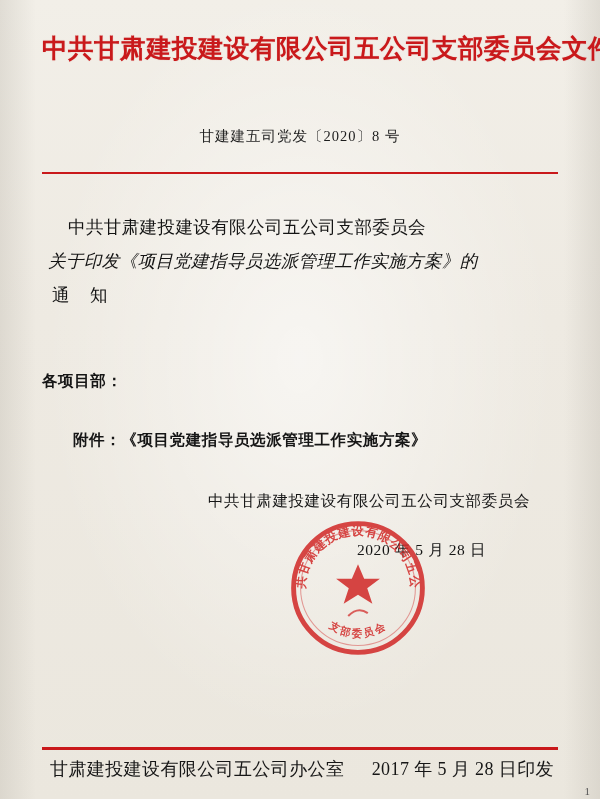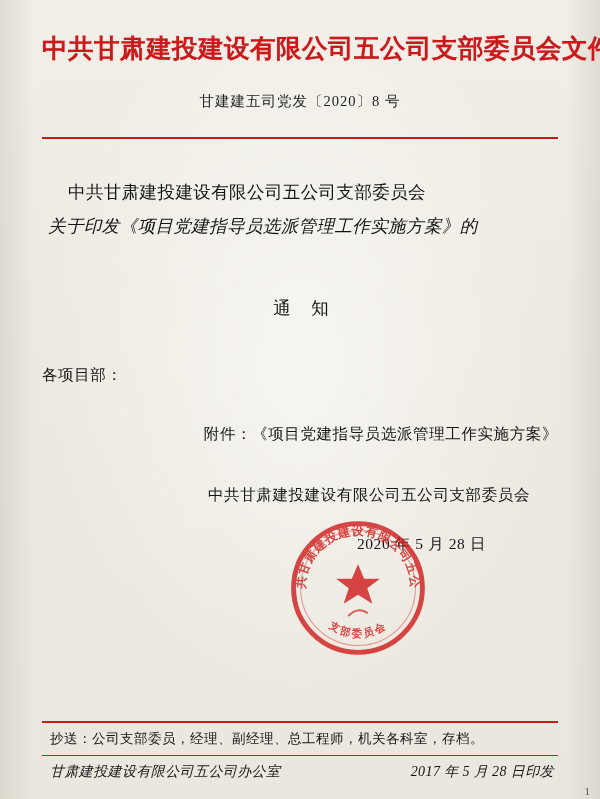--- a/index.html
+++ b/index.html
@@ -52,21 +52,21 @@
     line-height: 1.2;
     white-space: nowrap;
     text-shadow: 0 0 1px rgba(201,25,27,0.35);
   }
 
   
   .doc-number {
     text-align: center;
     font-size: 14.5px;
     color: #1d1d1d;
-    margin-top: 27px;
+    margin-top: 62px;
     letter-spacing: 1px;
   }
 
   
   .red-rule {
     margin-top: 26px;
     height: 2.5px;
     background: #c9191b;
     width: 100%;
   }
@@ -74,41 +74,41 @@
   
   .main-head {
     margin-top: 36px;
     font-size: 17.5px;
     color: #141414;
     line-height: 1.95;
     letter-spacing: 0.4px;
   }
   .main-head .ln1 { padding-left: 26px; }
   .main-head .ln2 { padding-left: 6px; font-style: italic; }
-  .main-head .ln3 { text-align: center; letter-spacing: 8px; padding-left: 10px; margin-top: 48px; }
+  .main-head .ln3 { text-align: left; letter-spacing: 8px; padding-left: 10px; }
 
   
   .body-block {
-    margin-top: 34px;
+    margin-top: 53px;
     font-size: 15.5px;
     color: #161616;
     line-height: 2.0;
     letter-spacing: 0.6px;
+    font-weight: bold;
   }
   .salutation { }
   .para {
     margin-top: 6px;
     text-indent: 2em;
   }
   .attach {
     margin-top: 28px;
     text-indent: 2em;
     font-size: 15.5px;
     letter-spacing: 0.6px;
-    text-align: right;
   }
 
   
   .sign-block {
     margin-top: 30px;
     font-size: 15.5px;
     color: #161616;
     letter-spacing: 0.6px;
     text-align: right;
     padding-right: 28px;
@@ -150,25 +150,24 @@
   }
   .footer-rule-thin {
     height: 1px;
     background: #c9191b;
     width: 100%;
   }
   .footer-bottom {
     display: flex;
     justify-content: space-between;
     align-items: flex-end;
-    font-size: 14px;
+    font-size: 18px;
     color: #161616;
     letter-spacing: 0.4px;
     padding: 7px 4px 0 8px;
-    font-style: italic;
   }
   .page-num {
     position: absolute;
     right: 10px;
     bottom: 2px;
     font-size: 11px;
     color: #555;
     z-index: 4;
   }
 </style>
@@ -221,21 +220,20 @@
     <text font-family="'Liberation Serif', serif" font-size="17.5" fill="#d0201f" font-weight="bold" letter-spacing="1">
       <textPath href="#sealArcTop" startOffset="50%" text-anchor="middle">中共甘肃建投建设有限公司五公司</textPath>
     </text>
     <text font-family="'Liberation Serif', serif" font-size="15" fill="#d0201f" font-weight="bold" letter-spacing="3">
       <textPath href="#sealArcBottom" startOffset="50%" text-anchor="middle">支部委员会</textPath>
     </text>
   </svg>
 
   <div class="footer">
     <div class="footer-rule"></div>
-    <div class="cc-line">抄送：公司支部委员，经理、副经理、总工程师，机关各科室，存档。</div>
     <div class="footer-rule-thin"></div>
     <div class="footer-bottom">
       <span>甘肃建投建设有限公司五公司办公室</span>
       <span>2017 年 5 月 28 日印发</span>
     </div>
   </div>
 
   <div class="page-num">1</div>
 
 </div>

